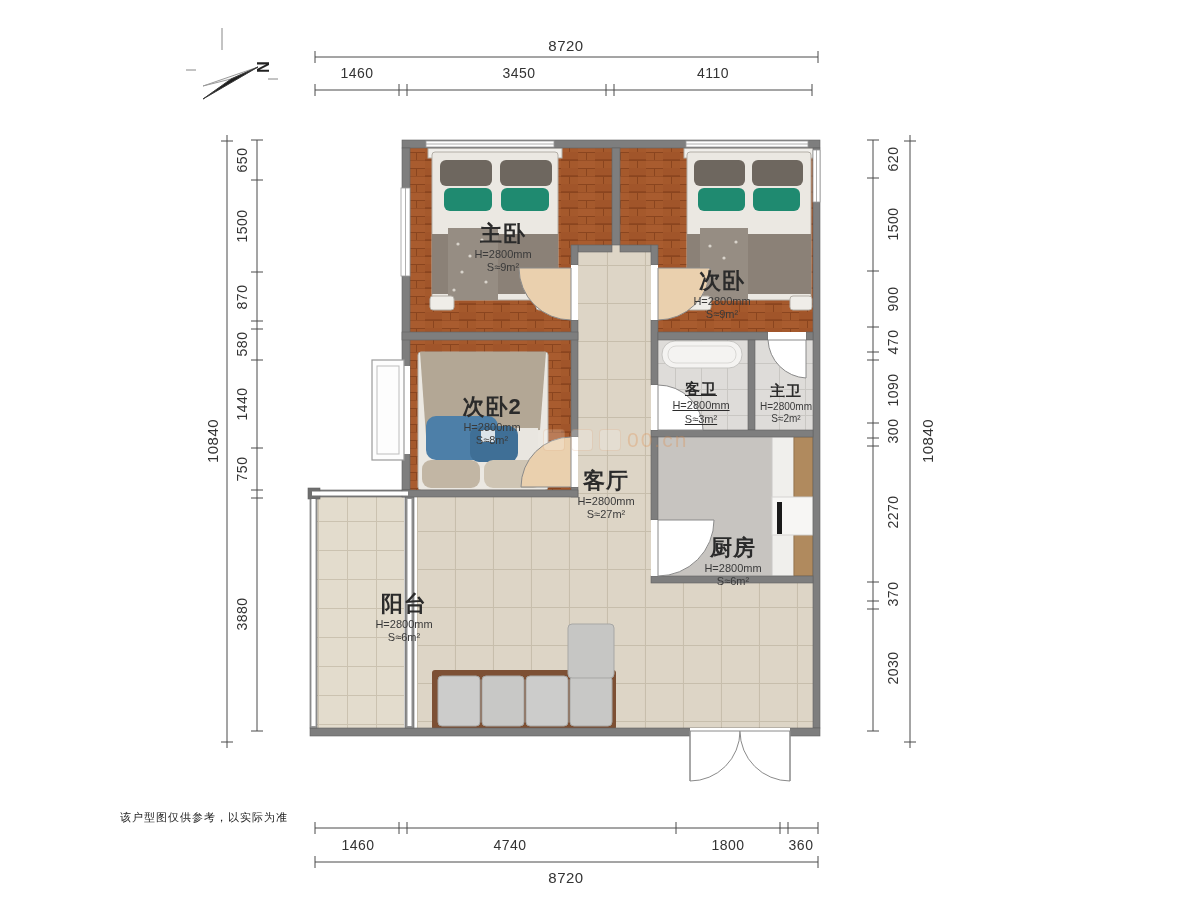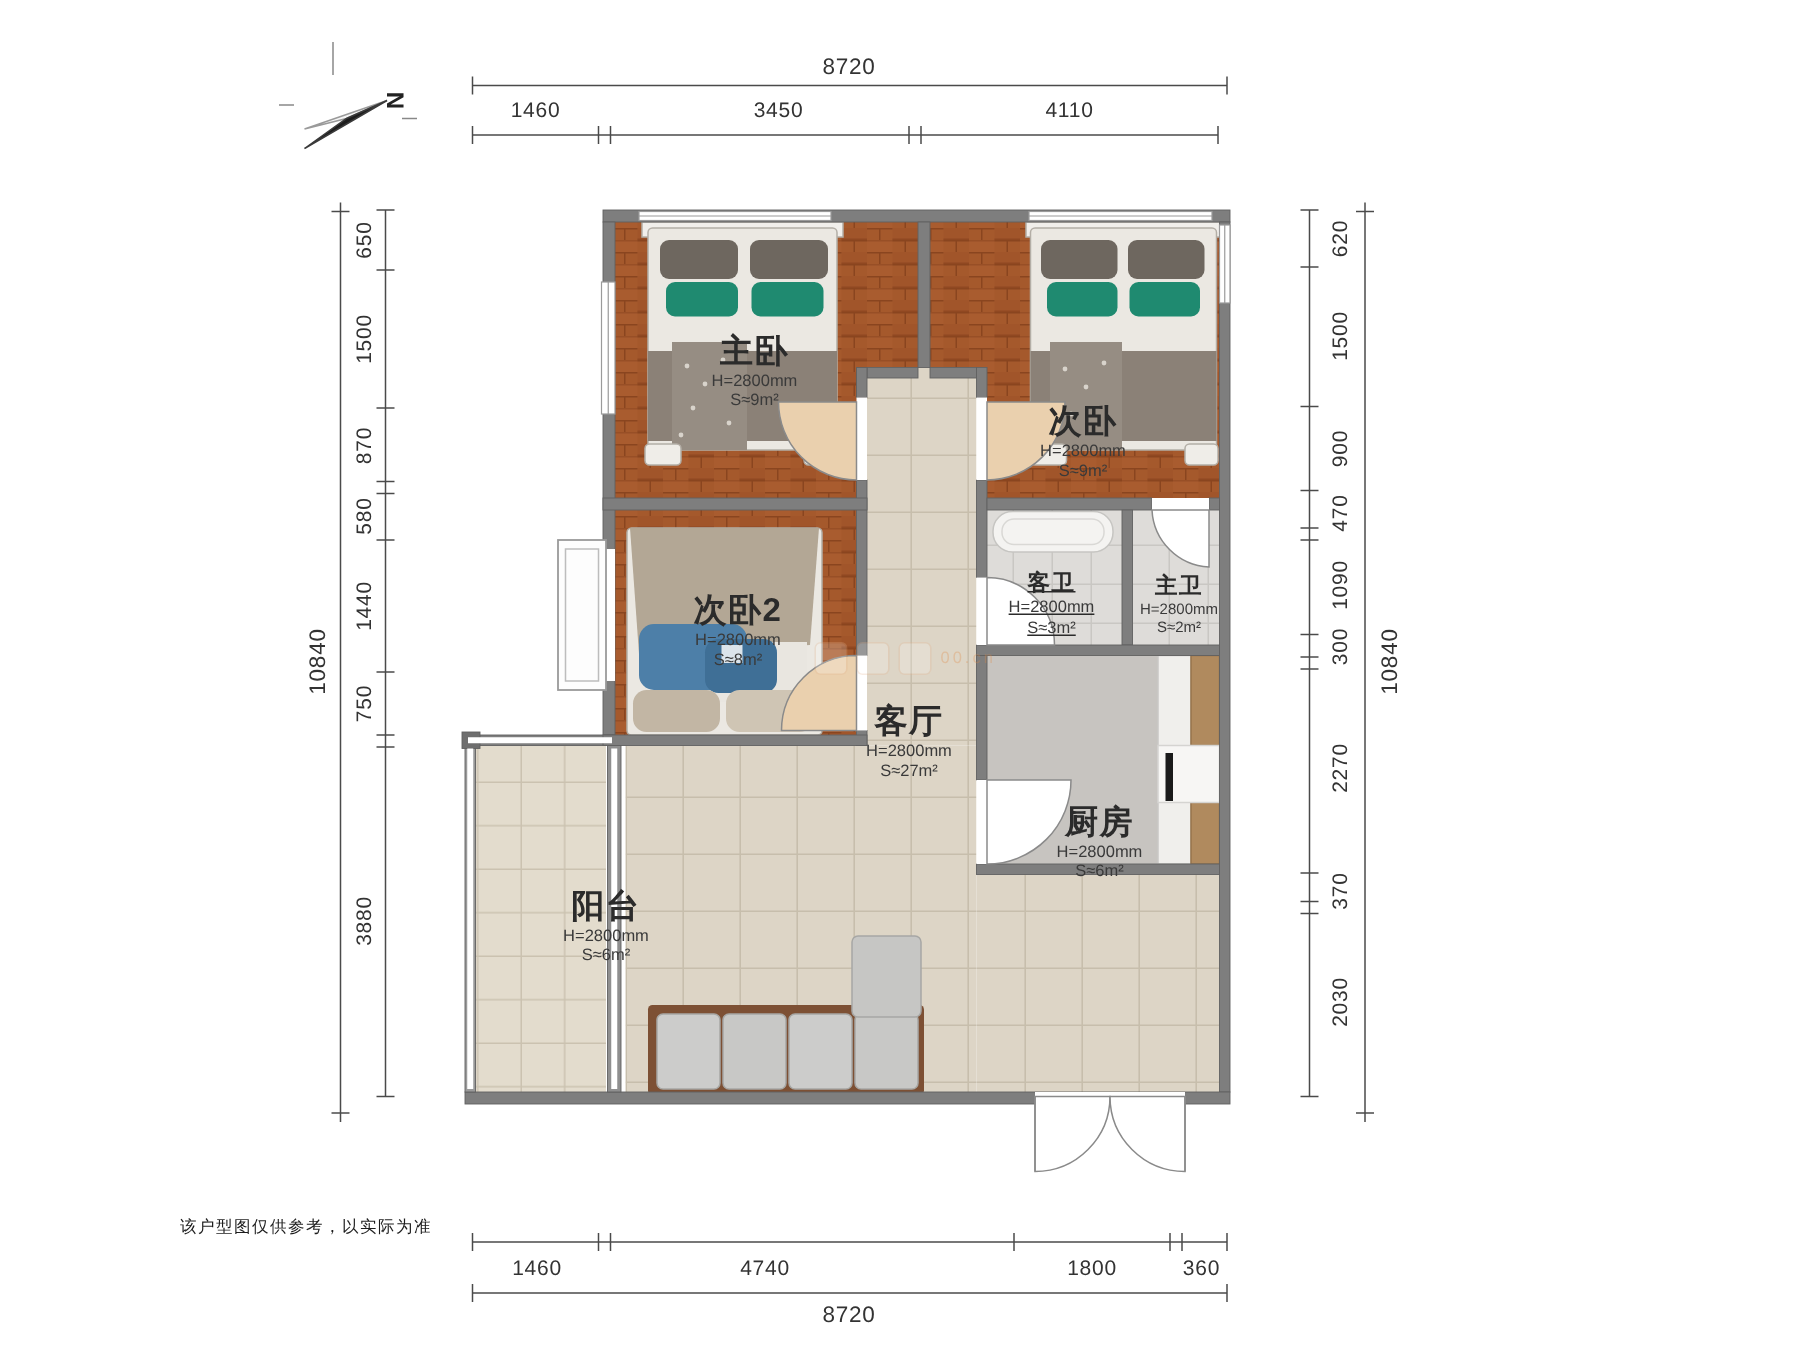--- a/index.html
+++ b/index.html
@@ -11,21 +11,21 @@
   .dim.total{font-size:15px;}
   .room-label{position:absolute;transform:translate(-50%,0);text-align:center;color:#2b2b2b;line-height:1.25;white-space:nowrap;}
   .room-name{font-size:22px;font-weight:bold;letter-spacing:1px;}
   .room-label.small .room-name{font-size:15px;}
   .room-meta{font-size:11px;color:#3a3a3a;}
   .compass-n{position:absolute;left:256px;top:58px;font-size:16px;font-weight:bold;color:#222;
              transform:rotate(90deg);}
   .disclaimer{position:absolute;left:120px;top:810px;font-size:11px;color:#1c1c1c;letter-spacing:1px;}
   .watermark{position:absolute;left:543px;top:428px;display:flex;align-items:center;gap:6px;opacity:.30;pointer-events:none;}
   .wm-sq{width:20px;height:20px;border-radius:4px;background:rgba(255,255,255,.65);border:1px solid rgba(210,130,70,.5);}
-  .wm-text{font-size:11px;color:#e08a46;letter-spacing:2px;}
+  .wm-text{font-size:21px;color:#e08a46;letter-spacing:2px;}
 </style>
 </head>
 <body>
 
 <div id="canvas">
 
   <svg id="plan-svg" width="1200" height="900" viewBox="0 0 1200 900">
     <defs>
       <pattern id="wood" patternUnits="userSpaceOnUse" width="34" height="16">
         <rect width="34" height="16" fill="#a5592c"></rect>

